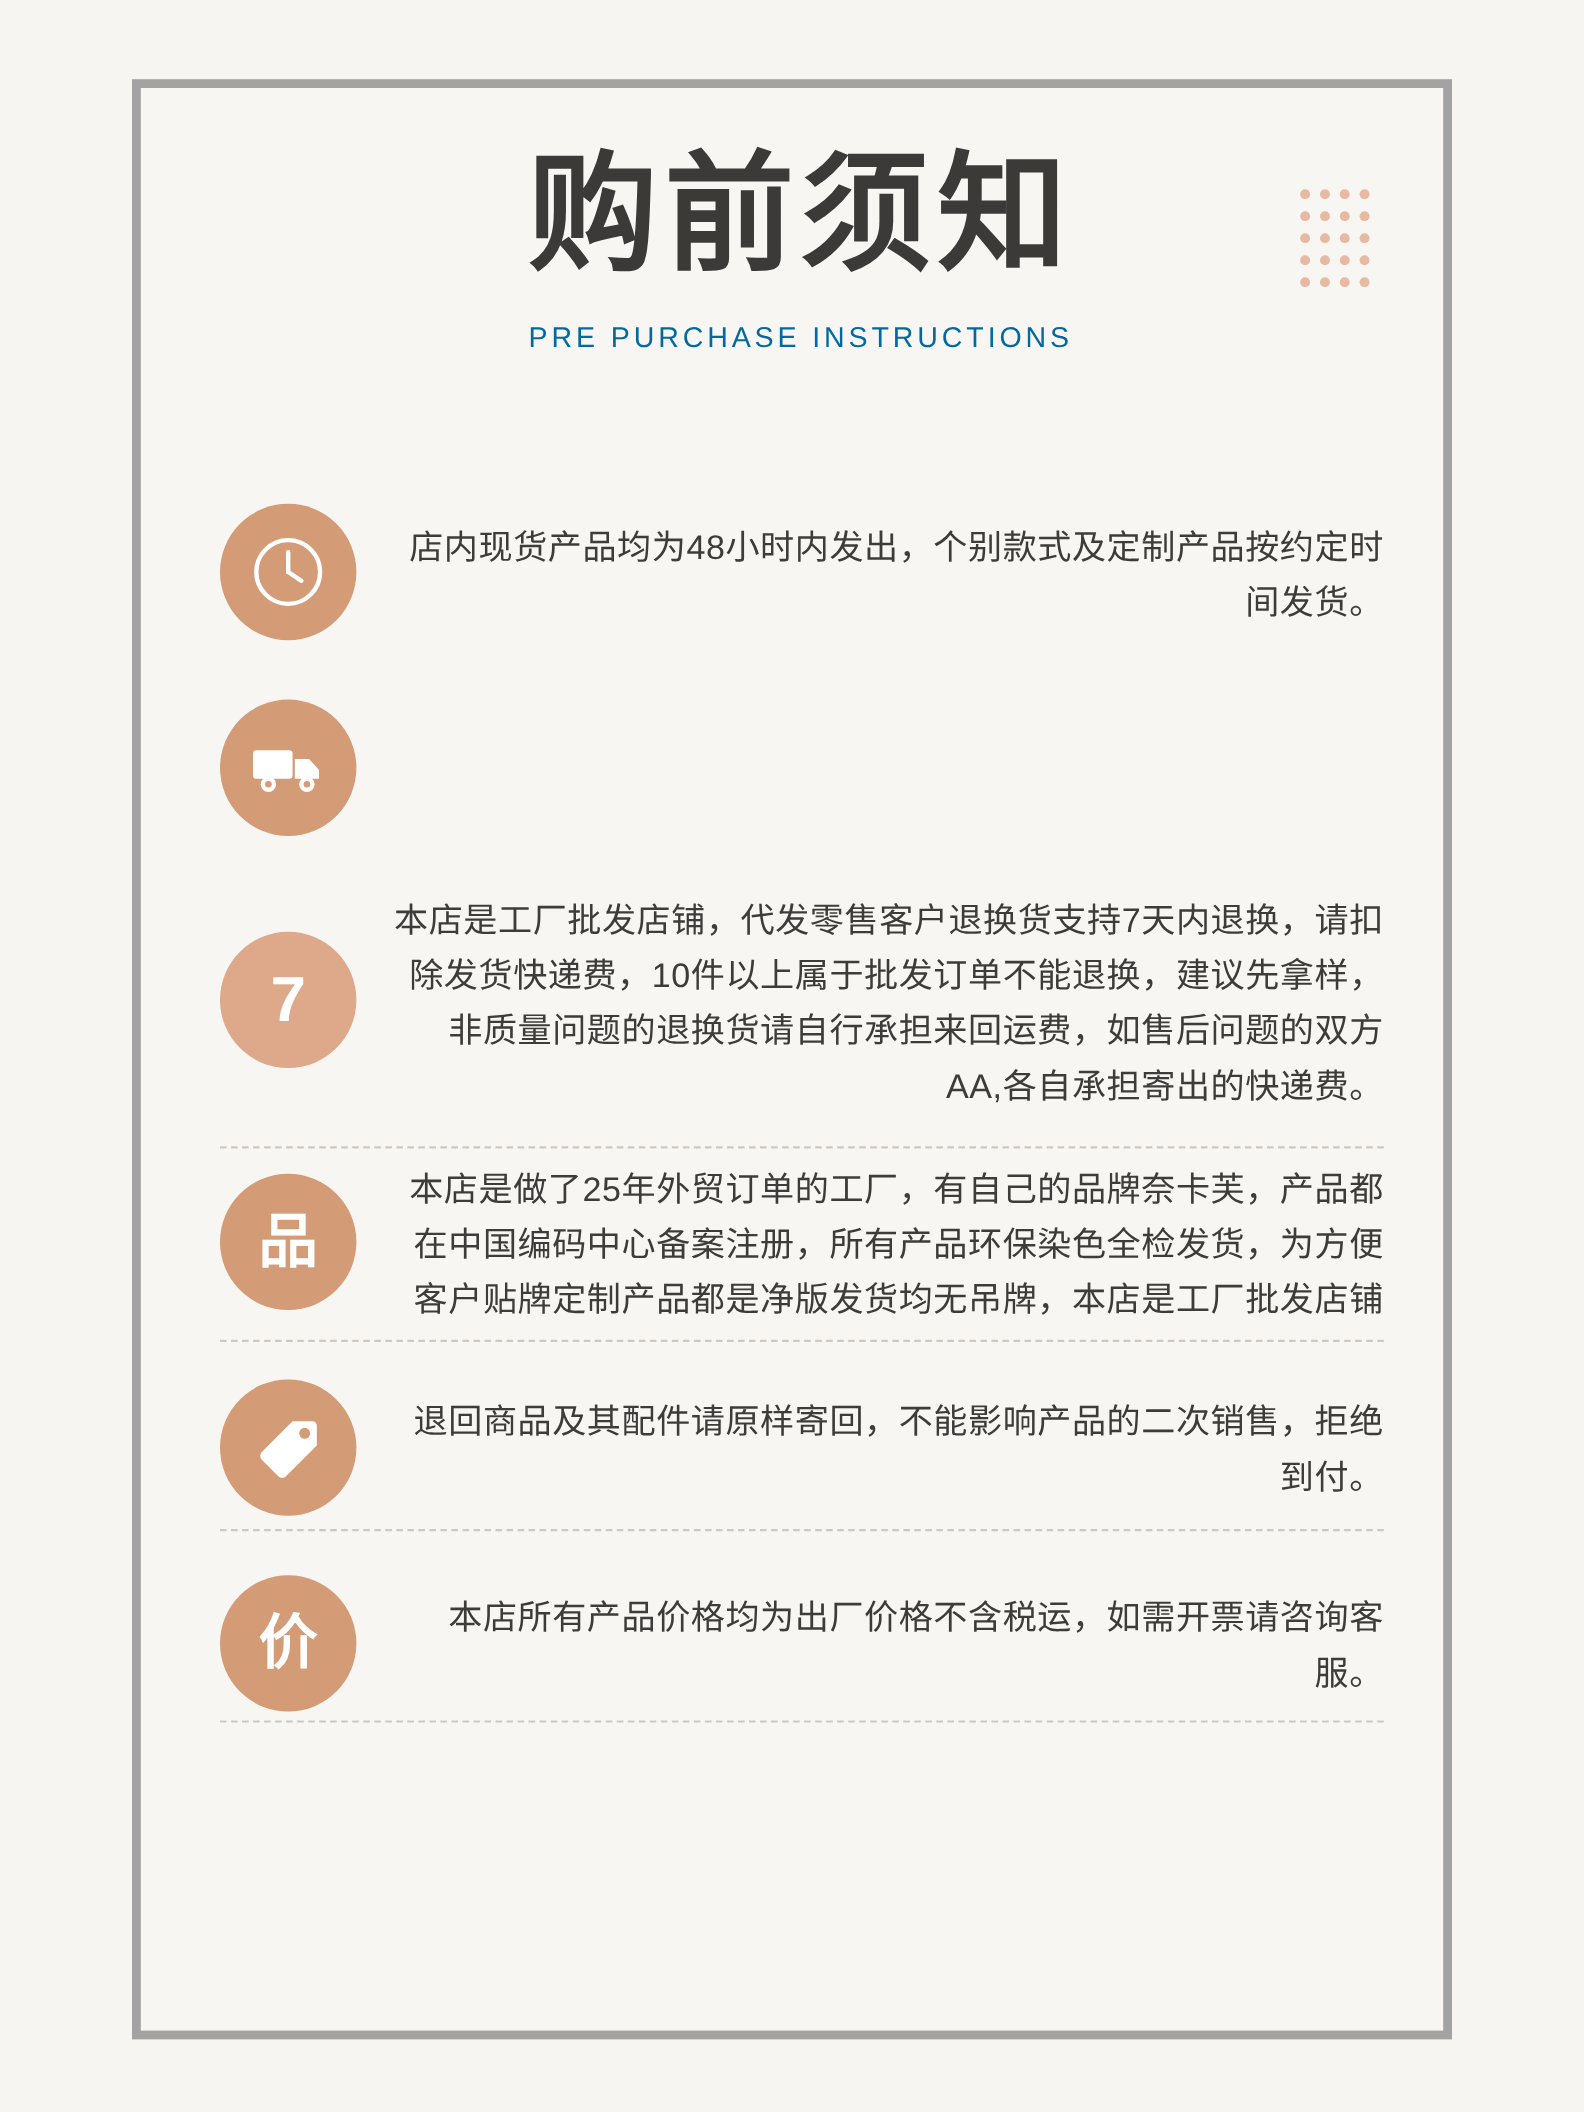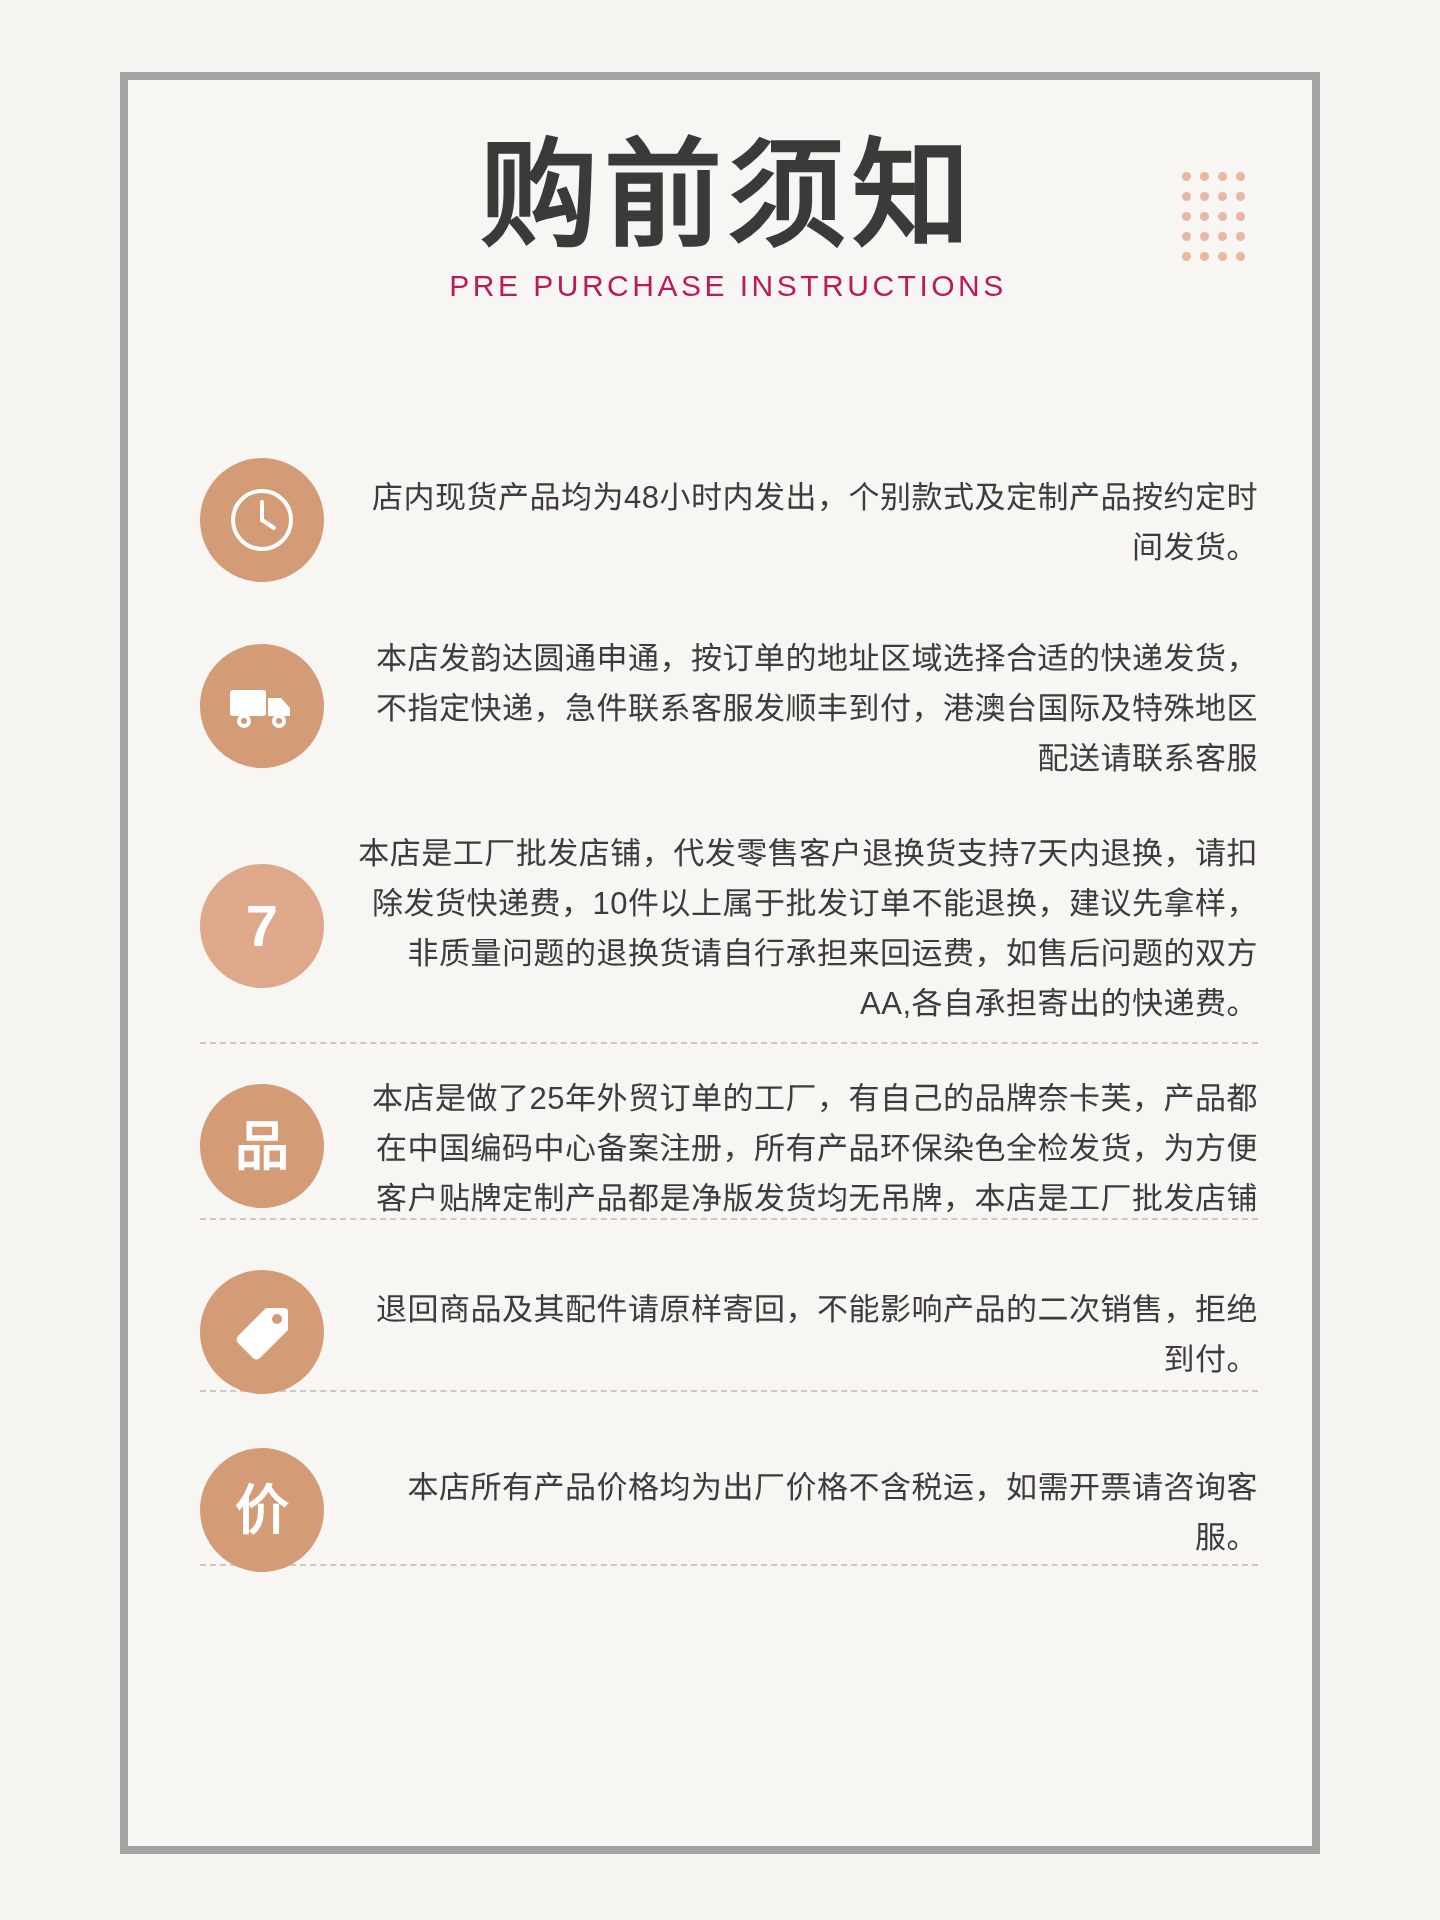--- a/index.html
+++ b/index.html
@@ -40,24 +40,24 @@
   .title {
     font-size: 118px;
     line-height: 1.08;
     font-weight: 700;
     color: #3b3a38;
     letter-spacing: 6px;
     font-family: "Liberation Sans", "DejaVu Sans", sans-serif;
     margin: 0;
   }
   .subtitle {
-    margin-top: 10px;
-    font-size: 30px;
+    margin-top: 32px;
+    font-size: 26px;
     letter-spacing: 3.5px;
-    color: #be185d;
+    color: #0369a1;
     font-weight: 400;
   }
   .dots {
     position: absolute;
     right: 58px;
     top: 92px;
     display: grid;
     grid-template-columns: repeat(4, 18px);
     grid-template-rows: repeat(5, 20px);
     gap: 0;
@@ -193,23 +193,20 @@
             <svg width="76" height="60" viewBox="0 0 76 60">
               <rect x="6" y="14" width="36" height="26" rx="3" fill="#ffffff"></rect>
               <path d="M44 22 h13 l9 10 v8 h-22 z" fill="#ffffff"></path>
               <circle cx="20" cy="45" r="7" fill="#ffffff"></circle>
               <circle cx="20" cy="45" r="3" fill="#d39b76"></circle>
               <circle cx="55" cy="45" r="7" fill="#ffffff"></circle>
               <circle cx="55" cy="45" r="3" fill="#d39b76"></circle>
             </svg>
           </span>
         </div>
-        <div class="text">
-          <p>本店发韵达圆通申通，按订单的地址区域选择合适的快递发货，不指定快递，急件联系客服发顺丰到付，港澳台国际及特殊地区配送请联系客服</p>
-        </div>
       </div>
 
       <div class="item center">
         <div class="badge light">
           <span class="glyph">7</span>
         </div>
         <div class="text">
           <p>本店是工厂批发店铺，代发零售客户退换货支持7天内退换，请扣除发货快递费，10件以上属于批发订单不能退换，建议先拿样，非质量问题的退换货请自行承担来回运费，如售后问题的双方AA,各自承担寄出的快递费。</p>
         </div>
       </div>

